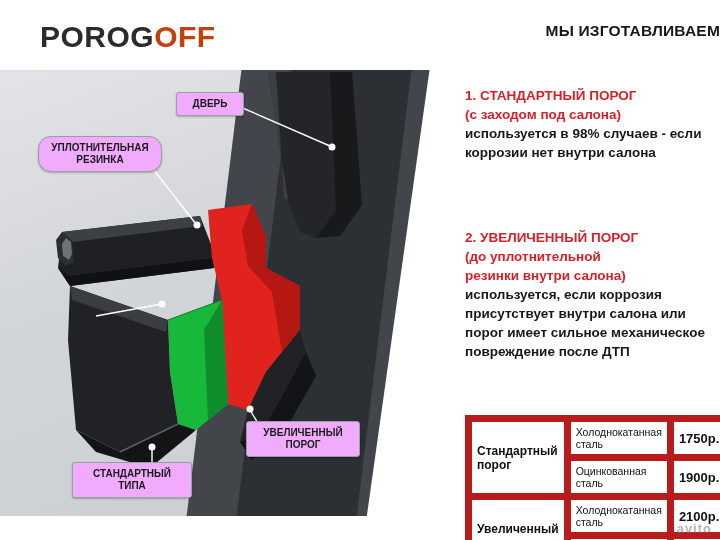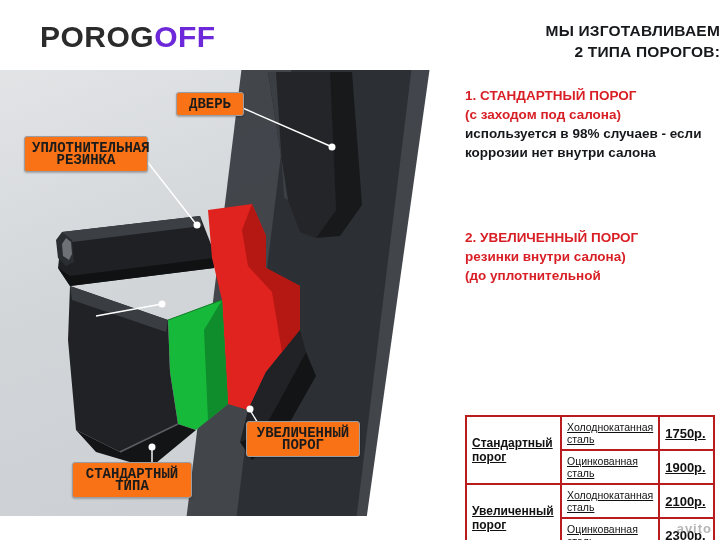--- a/index.html
+++ b/index.html
@@ -80,32 +80,31 @@
   
   #illustration {
     position: absolute;
     left: 0; top: 0;
     width: 470px; height: 540px;
   }
 
   
   .callout {
     position: absolute;
-    background: #f97316;
+    background: #f0abfc;
     border: 1px solid #9a9da1;
     border-radius: 3px;
     color: #1b1b1b;
-    font-size: 14px;
+    font-size: 10px;
     font-weight: bold;
     line-height: 12px;
     text-align: center;
     padding: 5px 7px;
     box-shadow: 0 1px 2px rgba(0,0,0,0.25);
     white-space: pre-line;
-    font-family: Liberation Mono, monospace;
   }
 
   
   #right-panel {
     position: absolute;
     left: 455px; top: 0;
     width: 265px; height: 540px;
   }
   #right-head {
     position: absolute;
@@ -136,25 +135,24 @@
   #price-table {
     position: absolute;
     left: 10px; top: 415px;
     width: 250px;
     border: 2px solid #1b1b1b;
     border-collapse: collapse;
     background: #ffffff;
     font-size: 10.5px;
   }
   #price-table td {
-    border: 2px solid #b91c1c;
+    border: 7px solid #b91c1c;
     padding: 4px 5px;
     color: #111;
     vertical-align: middle;
-    text-decoration: underline;
   }
   .cell-name {
     font-weight: bold;
     font-size: 12px;
     width: 86px;
     line-height: 14px;
   }
   .cell-mat { font-size: 10.5px; }
   .cell-price {
     font-weight: bold;
@@ -237,49 +235,49 @@
         <circle cx="197" cy="225" r="3.5"></circle>
         <circle cx="162" cy="304" r="3.5"></circle>
         <circle cx="250" cy="409" r="3.5"></circle>
         <circle cx="152" cy="447" r="3.5"></circle>
       </g>
     </svg>
 
     <div id="diag-divider"></div>
 
     <div id="logo">
-      <span style="color: rgb(43, 43, 43);">POROG</span><span class="part2" style="color: #6d28d9;">OFF</span>
+      <span style="color: rgb(43, 43, 43);">POROG</span><span class="part2" style="color: #c2410c;">OFF</span>
     </div>
 
     <div class="callout" style="left:176px; top:92px; width:52px;">ДВЕРЬ</div>
-    <div class="callout" style="left:24px; top:136px; width:108px;">УПЛОТНИТЕЛЬНАЯ
+    <div class="callout" style="left:38px; top:136px; width:108px;border-radius:13px;">УПЛОТНИТЕЛЬНАЯ
 РЕЗИНКА</div>
     <div class="callout" style="left:246px; top:421px; width:98px;">УВЕЛИЧЕННЫЙ
 ПОРОГ</div>
     <div class="callout" style="left:72px; top:462px; width:104px;">СТАНДАРТНЫЙ
 ТИПА</div>
   </div>
 
   <div id="right-panel">
 
     <div id="right-head">
       <div>МЫ ИЗГОТАВЛИВАЕМ</div>
-      <div>2 ТИПА ПОРОГОВ:</div>
     </div>
 
     <div class="block" id="block1">
       <div class="title">1. СТАНДАРТНЫЙ ПОРОГ</div>
       <div class="sub">(с заходом под салона)</div>
       <div>используется в 98% случаев - если коррозии нет внутри салона</div>
     </div>
 
     <div class="block" id="block2">
       <div class="title">2. УВЕЛИЧЕННЫЙ ПОРОГ</div>
+      <div class="sub">(до уплотнительной</div>
       <div class="sub">резинки внутри салона)</div>
-      <div class="sub">(до уплотнительной</div>
+      <div>используется, если коррозия присутствует внутри салона или порог имеет сильное механическое повреждение после ДТП</div>
     </div>
 
     <table id="price-table">
       <tbody>
         <tr>
           <td class="cell-name" rowspan="2">Стандартный порог</td>
           <td class="cell-mat">Холоднокатанная сталь</td>
           <td class="cell-price">1750р.</td>
         </tr>
         <tr>

